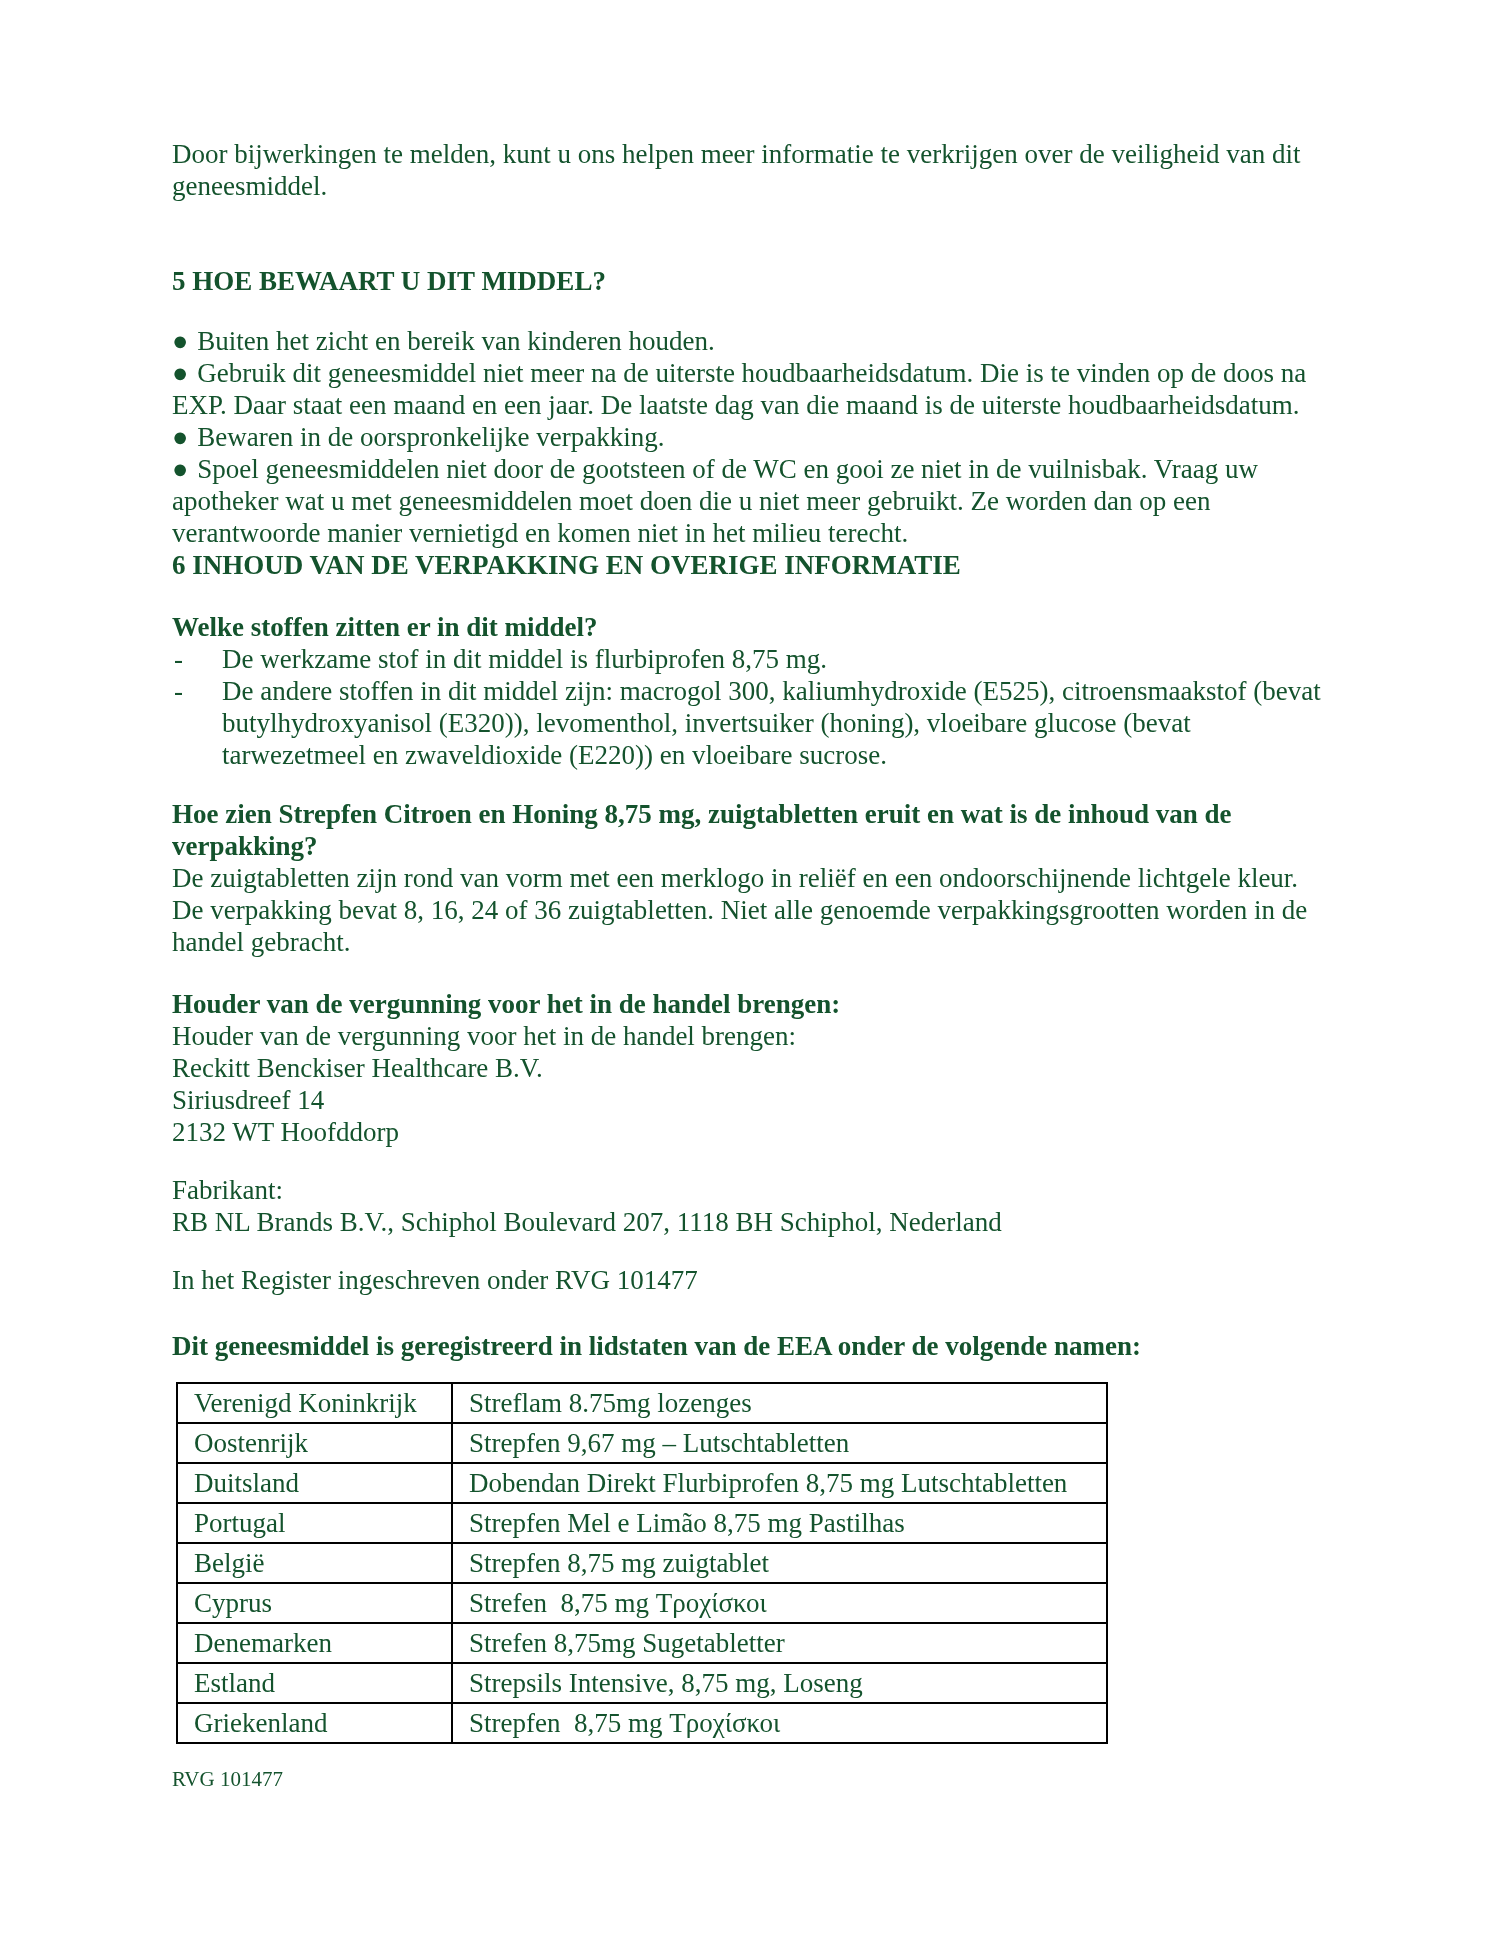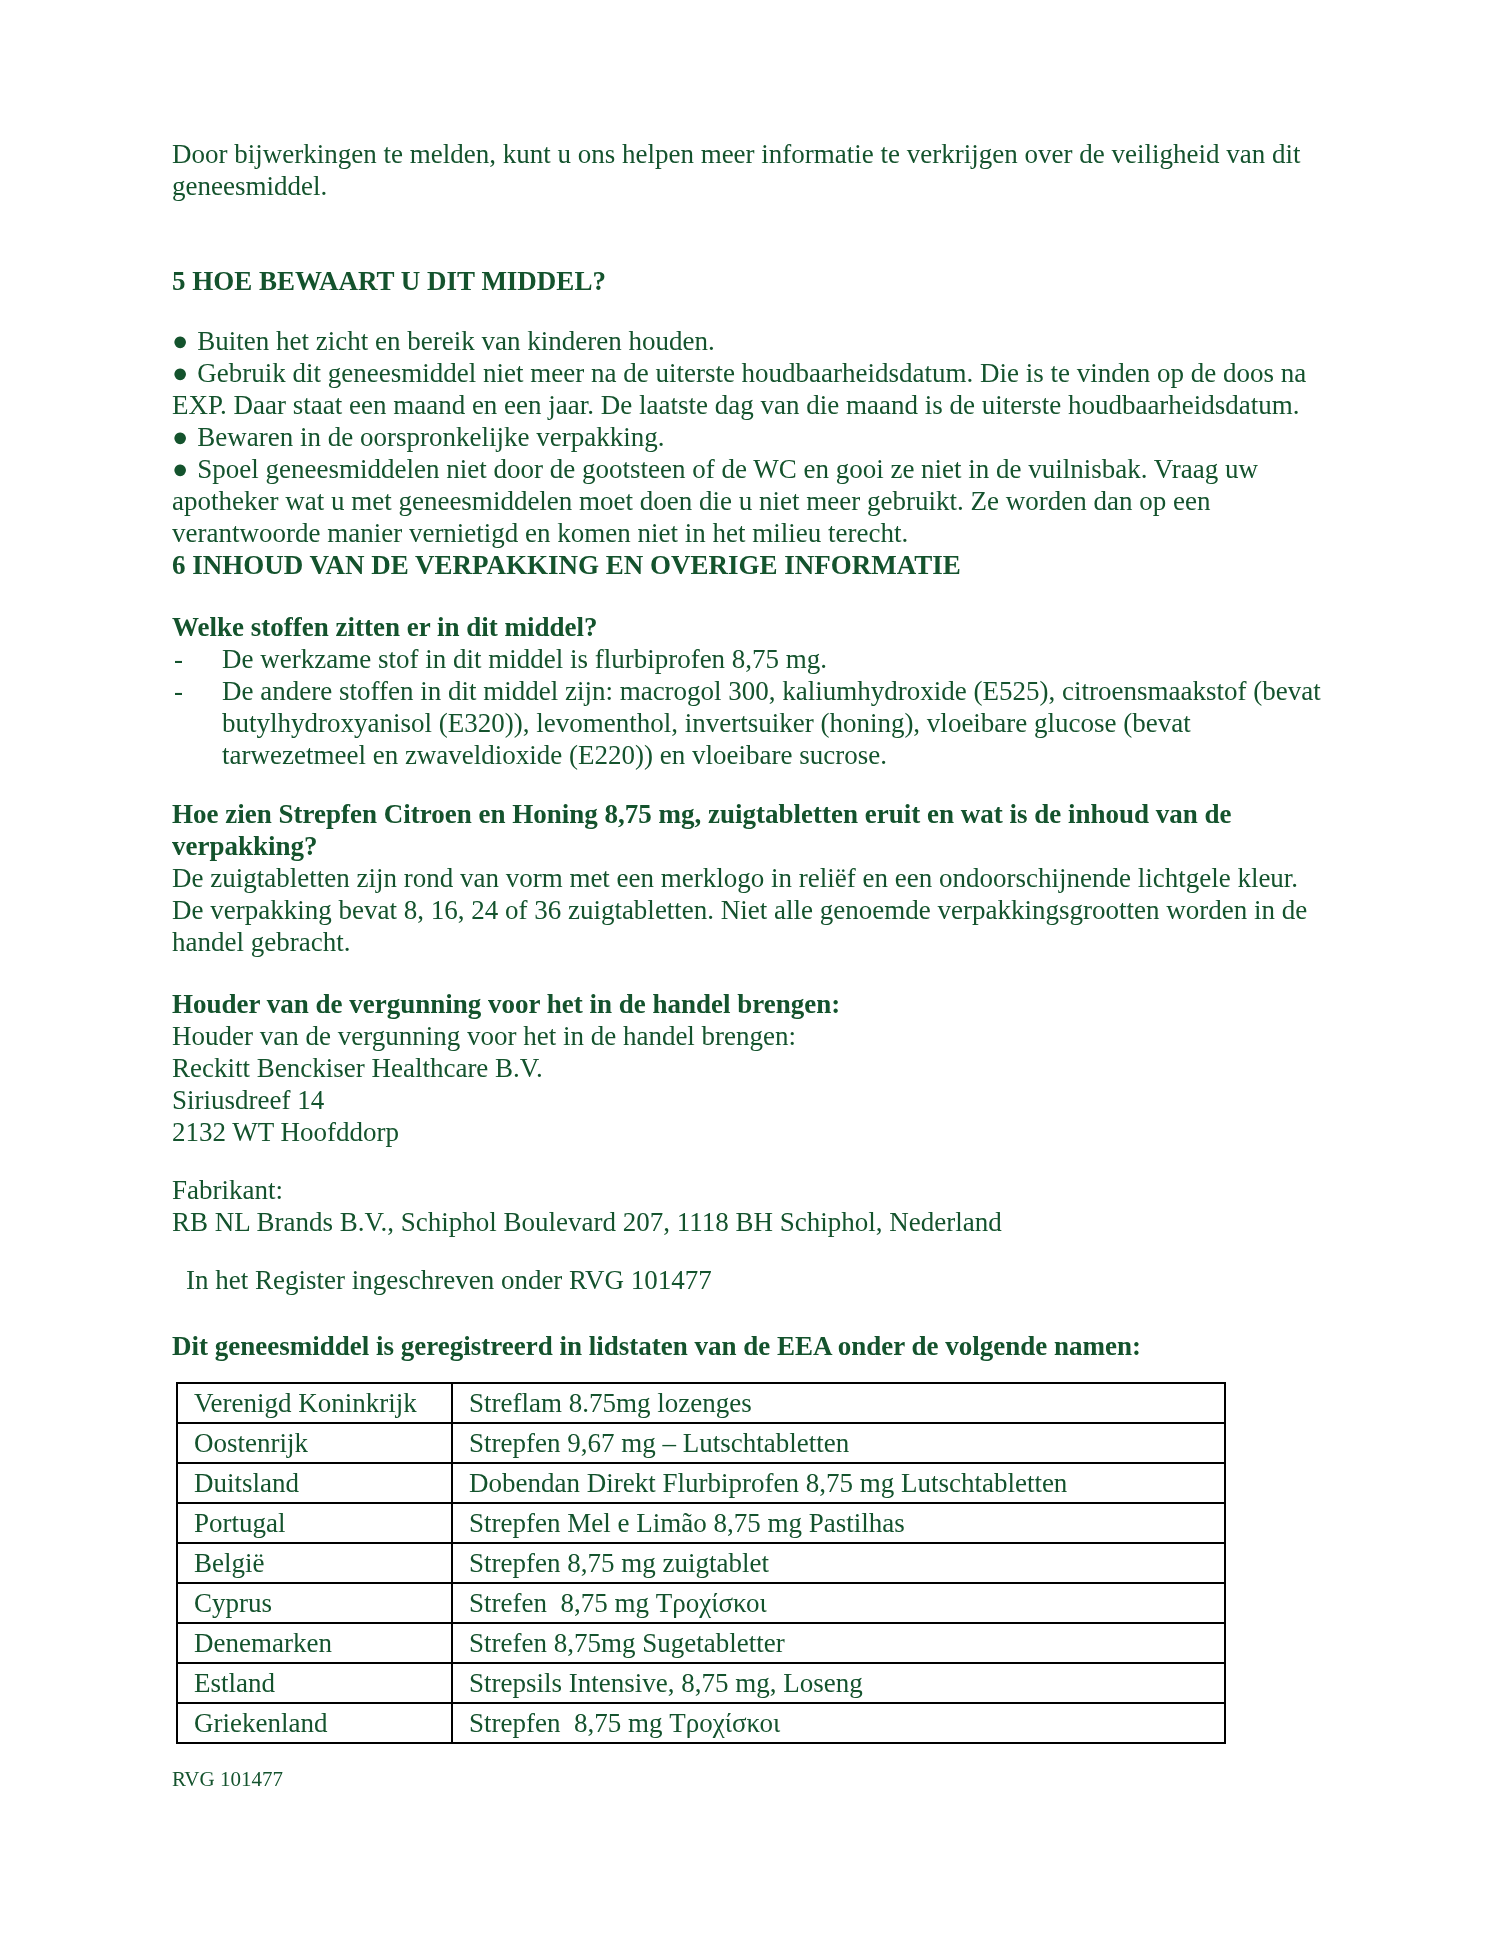--- a/index.html
+++ b/index.html
@@ -29,28 +29,28 @@
   .sec6-heading { font-weight: bold; }
   .ingredients-heading { margin-top: 30px; font-weight: bold; }
   .dash-list { margin-top: 0; }
   .dash-item { position: relative; padding-left: 50px; }
   .dash-item .dash { position: absolute; left: 2px; top: 0; }
   .dash-item .dtext { white-space: pre-line; }
 
   .appearance { margin-top: 27px; }
   .license-holder { margin-top: 30px; }
   .manufacturer { margin-top: 26px; }
-  .register-line { margin-top: 26px; margin-left: 14px; }
+  .register-line { margin-top: 26px; }
   .eea-heading { margin-top: 34px; font-weight: bold; }
 
   table.eea {
     border-collapse: collapse;
     margin-top: 20px;
     margin-left: 4px;
-    width: 1050px;
+    width: 932px;
     table-layout: fixed;
   }
   table.eea td {
     border: 2px solid #000000;
     height: 40px;
     box-sizing: border-box;
     padding: 2px 16px;
     vertical-align: middle;
     white-space: pre-wrap;
     overflow: hidden;

